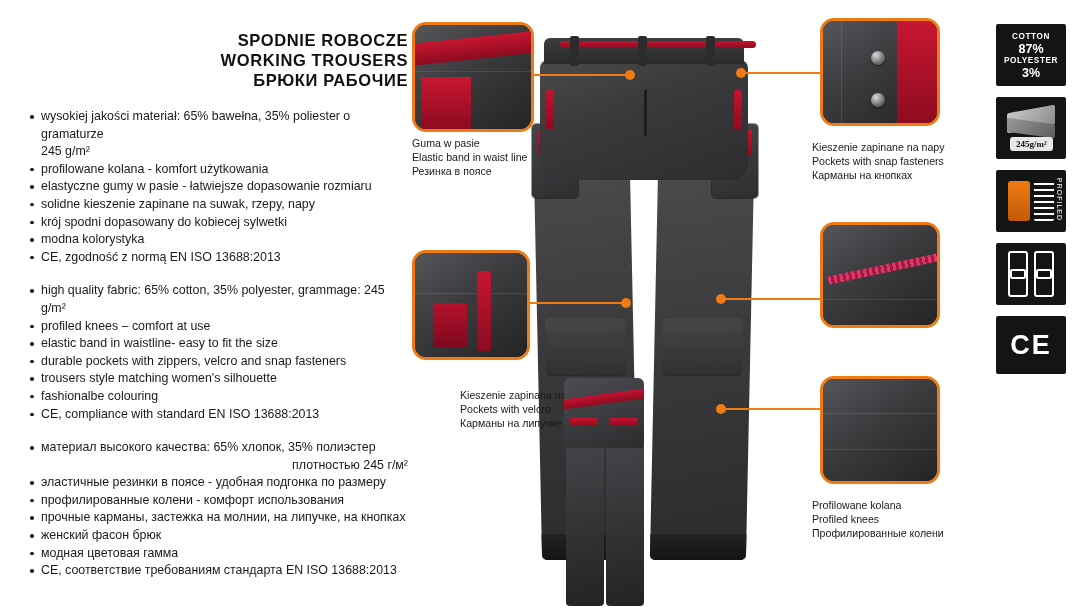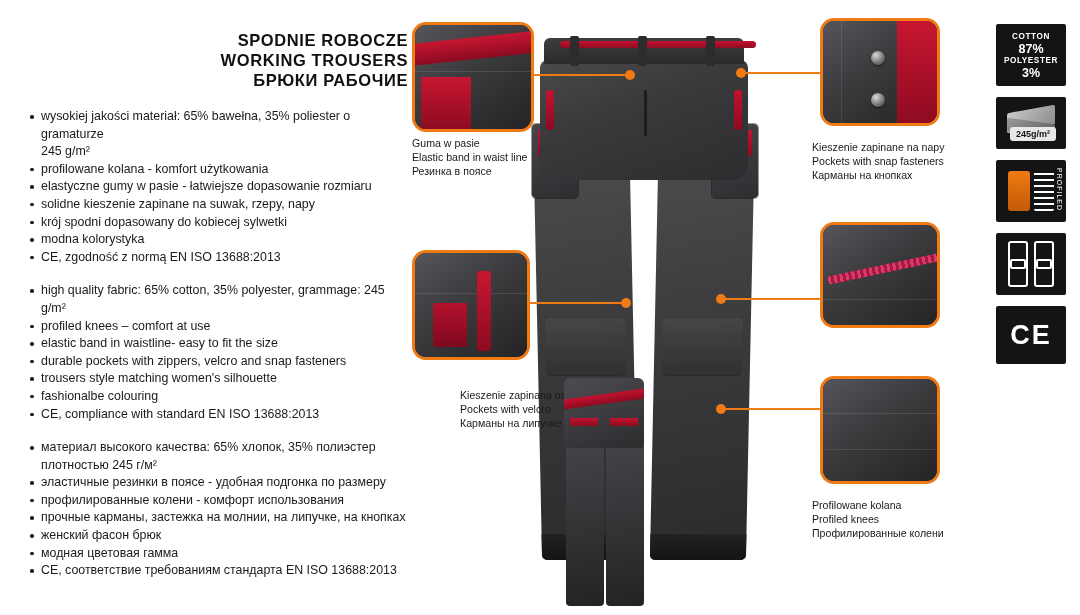--- a/index.html
+++ b/index.html
@@ -217,21 +217,21 @@
     overflow:hidden;
   }
   .ib-material {
     height:62px;
     display:flex; flex-direction:column;
     align-items:center; justify-content:center;
     line-height:12px;
   }
   .ib-material .lbl { font-size:8.2px; letter-spacing:0.6px; font-weight:bold; }
   .ib-material .val { font-size:12.5px; font-weight:bold; }
-  .ib-gram { height:52px; position:relative; }
+  .ib-gram { height:62px; position:relative;font-family:Liberation Serif, serif; }
   .gram-fabric {
     position:absolute; left:11px; top:12px;
     width:48px; height:20px;
     background:linear-gradient(135deg,#c9c9c9,#8a8a8a);
     transform:skewY(-10deg);
     border-radius:2px;
   }
   .gram-fabric2 {
     position:absolute; left:11px; top:24px;
     width:48px; height:14px;
@@ -308,21 +308,21 @@
       <div class="bullet">profiled knees – comfort at use</div>
       <div class="bullet">elastic band in waistline- easy to fit the size</div>
       <div class="bullet">durable pockets with zippers, velcro and snap fasteners</div>
       <div class="bullet">trousers style matching women's silhouette</div>
       <div class="bullet">fashionalbe colouring</div>
       <div class="bullet">CE, compliance with standard EN ISO 13688:2013</div>
     </div>
 
     <div class="bullet-group">
       <div class="bullet">материал высокого качества: 65% хлопок, 35% полиэстер</div>
-      <div style="padding-left:13px;font-size:12.4px;line-height:17.6px;">плотностью 245 г/м²</div>
+      <div style="padding-left:13px;font-size:12.4px;line-height:17.6px;text-align:right;">плотностью 245 г/м²</div>
       <div class="bullet">эластичные резинки в поясе - удобная подгонка по размеру</div>
       <div class="bullet">профилированные колени - комфорт использования</div>
       <div class="bullet">прочные карманы, застежка на молнии, на липучке, на кнопках</div>
       <div class="bullet">женский фасон брюк</div>
       <div class="bullet">модная цветовая гамма</div>
       <div class="bullet">CE, соответствие требованиям стандарта EN ISO 13688:2013</div>
     </div>
 
   </div>
 </div>

